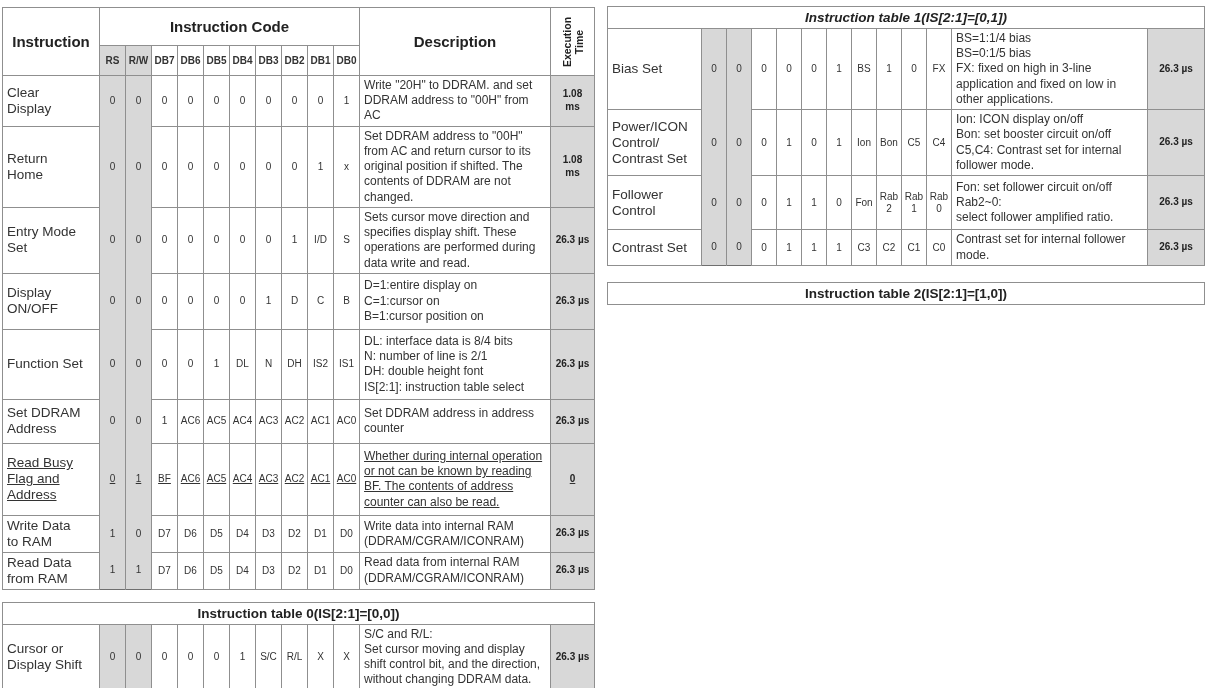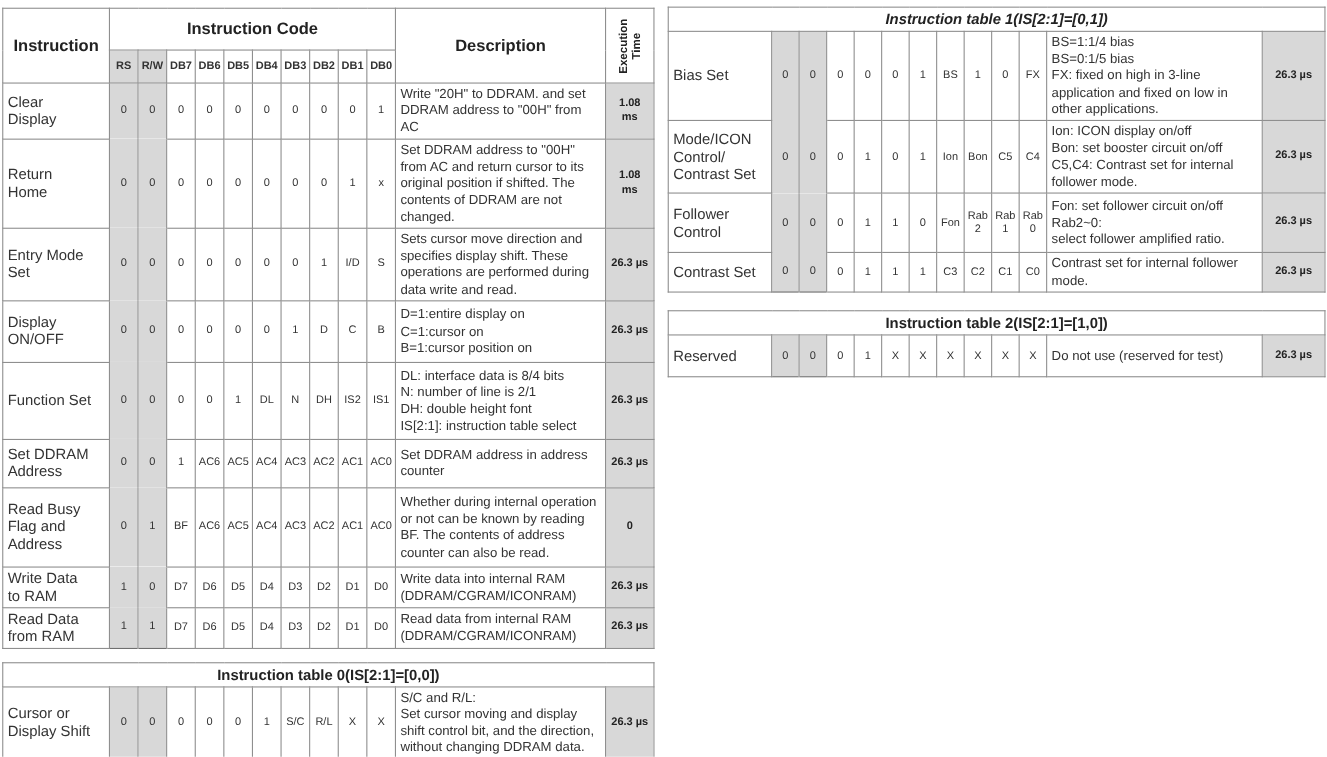--- a/index.html
+++ b/index.html
@@ -165,21 +165,21 @@
           <td class="bit-c">AC6</td>
           <td class="bit-c">AC5</td>
           <td class="bit-c">AC4</td>
           <td class="bit-c">AC3</td>
           <td class="bit-c">AC2</td>
           <td class="bit-c">AC1</td>
           <td class="bit-c">AC0</td>
           <td class="desc-c">Set DDRAM address in address counter</td>
           <td class="time-c shade">26.3 µs</td>
         </tr>
-        <tr style="height: 72px;">
+        <tr style="height: 72px; text-decoration: underline;">
           <td class="name-c">Read Busy
 Flag and
 Address</td>
           <td class="bit-c stripe">0</td>
           <td class="bit-c stripe">1</td>
           <td class="bit-c">BF</td>
           <td class="bit-c">AC6</td>
           <td class="bit-c">AC5</td>
           <td class="bit-c">AC4</td>
           <td class="bit-c">AC3</td>
@@ -310,21 +310,21 @@
           <td class="bit-c">BS</td>
           <td class="bit-c">1</td>
           <td class="bit-c">0</td>
           <td class="bit-c">FX</td>
           <td class="desc-c">BS=1:1/4 bias
 BS=0:1/5 bias
 FX: fixed on high in 3-line application and fixed on low in other applications.</td>
           <td class="time-c shade">26.3 µs</td>
         </tr>
         <tr style="height: 60px;">
-          <td class="name-c">Mode/ICON
+          <td class="name-c">Power/ICON
 Control/
 Contrast Set</td>
           <td class="bit-c stripe">0</td>
           <td class="bit-c stripe">0</td>
           <td class="bit-c">0</td>
           <td class="bit-c">1</td>
           <td class="bit-c">0</td>
           <td class="bit-c">1</td>
           <td class="bit-c">Ion</td>
           <td class="bit-c">Bon</td>
@@ -386,30 +386,15 @@
         <col style="width: 25px;">
         <col style="width: 25px;">
         <col style="width: 25px;">
         <col style="width: 196px;">
         <col style="width: 57px;">
       </colgroup>
       <tbody>
         <tr style="height: 22px;">
           <td class="title-c" colspan="13">Instruction table 2(IS[2:1]=[1,0])</td>
         </tr>
-        <tr style="height: 38px;">
-          <td class="name-c">Reserved</td>
-          <td class="bit-c stripe">0</td>
-          <td class="bit-c stripe">0</td>
-          <td class="bit-c">0</td>
-          <td class="bit-c">1</td>
-          <td class="bit-c">X</td>
-          <td class="bit-c">X</td>
-          <td class="bit-c">X</td>
-          <td class="bit-c">X</td>
-          <td class="bit-c">X</td>
-          <td class="bit-c">X</td>
-          <td class="desc-c">Do not use (reserved for test)</td>
-          <td class="time-c shade">26.3 µs</td>
-        </tr>
       </tbody>
     </table>
 </div>
 
 </body></html>

